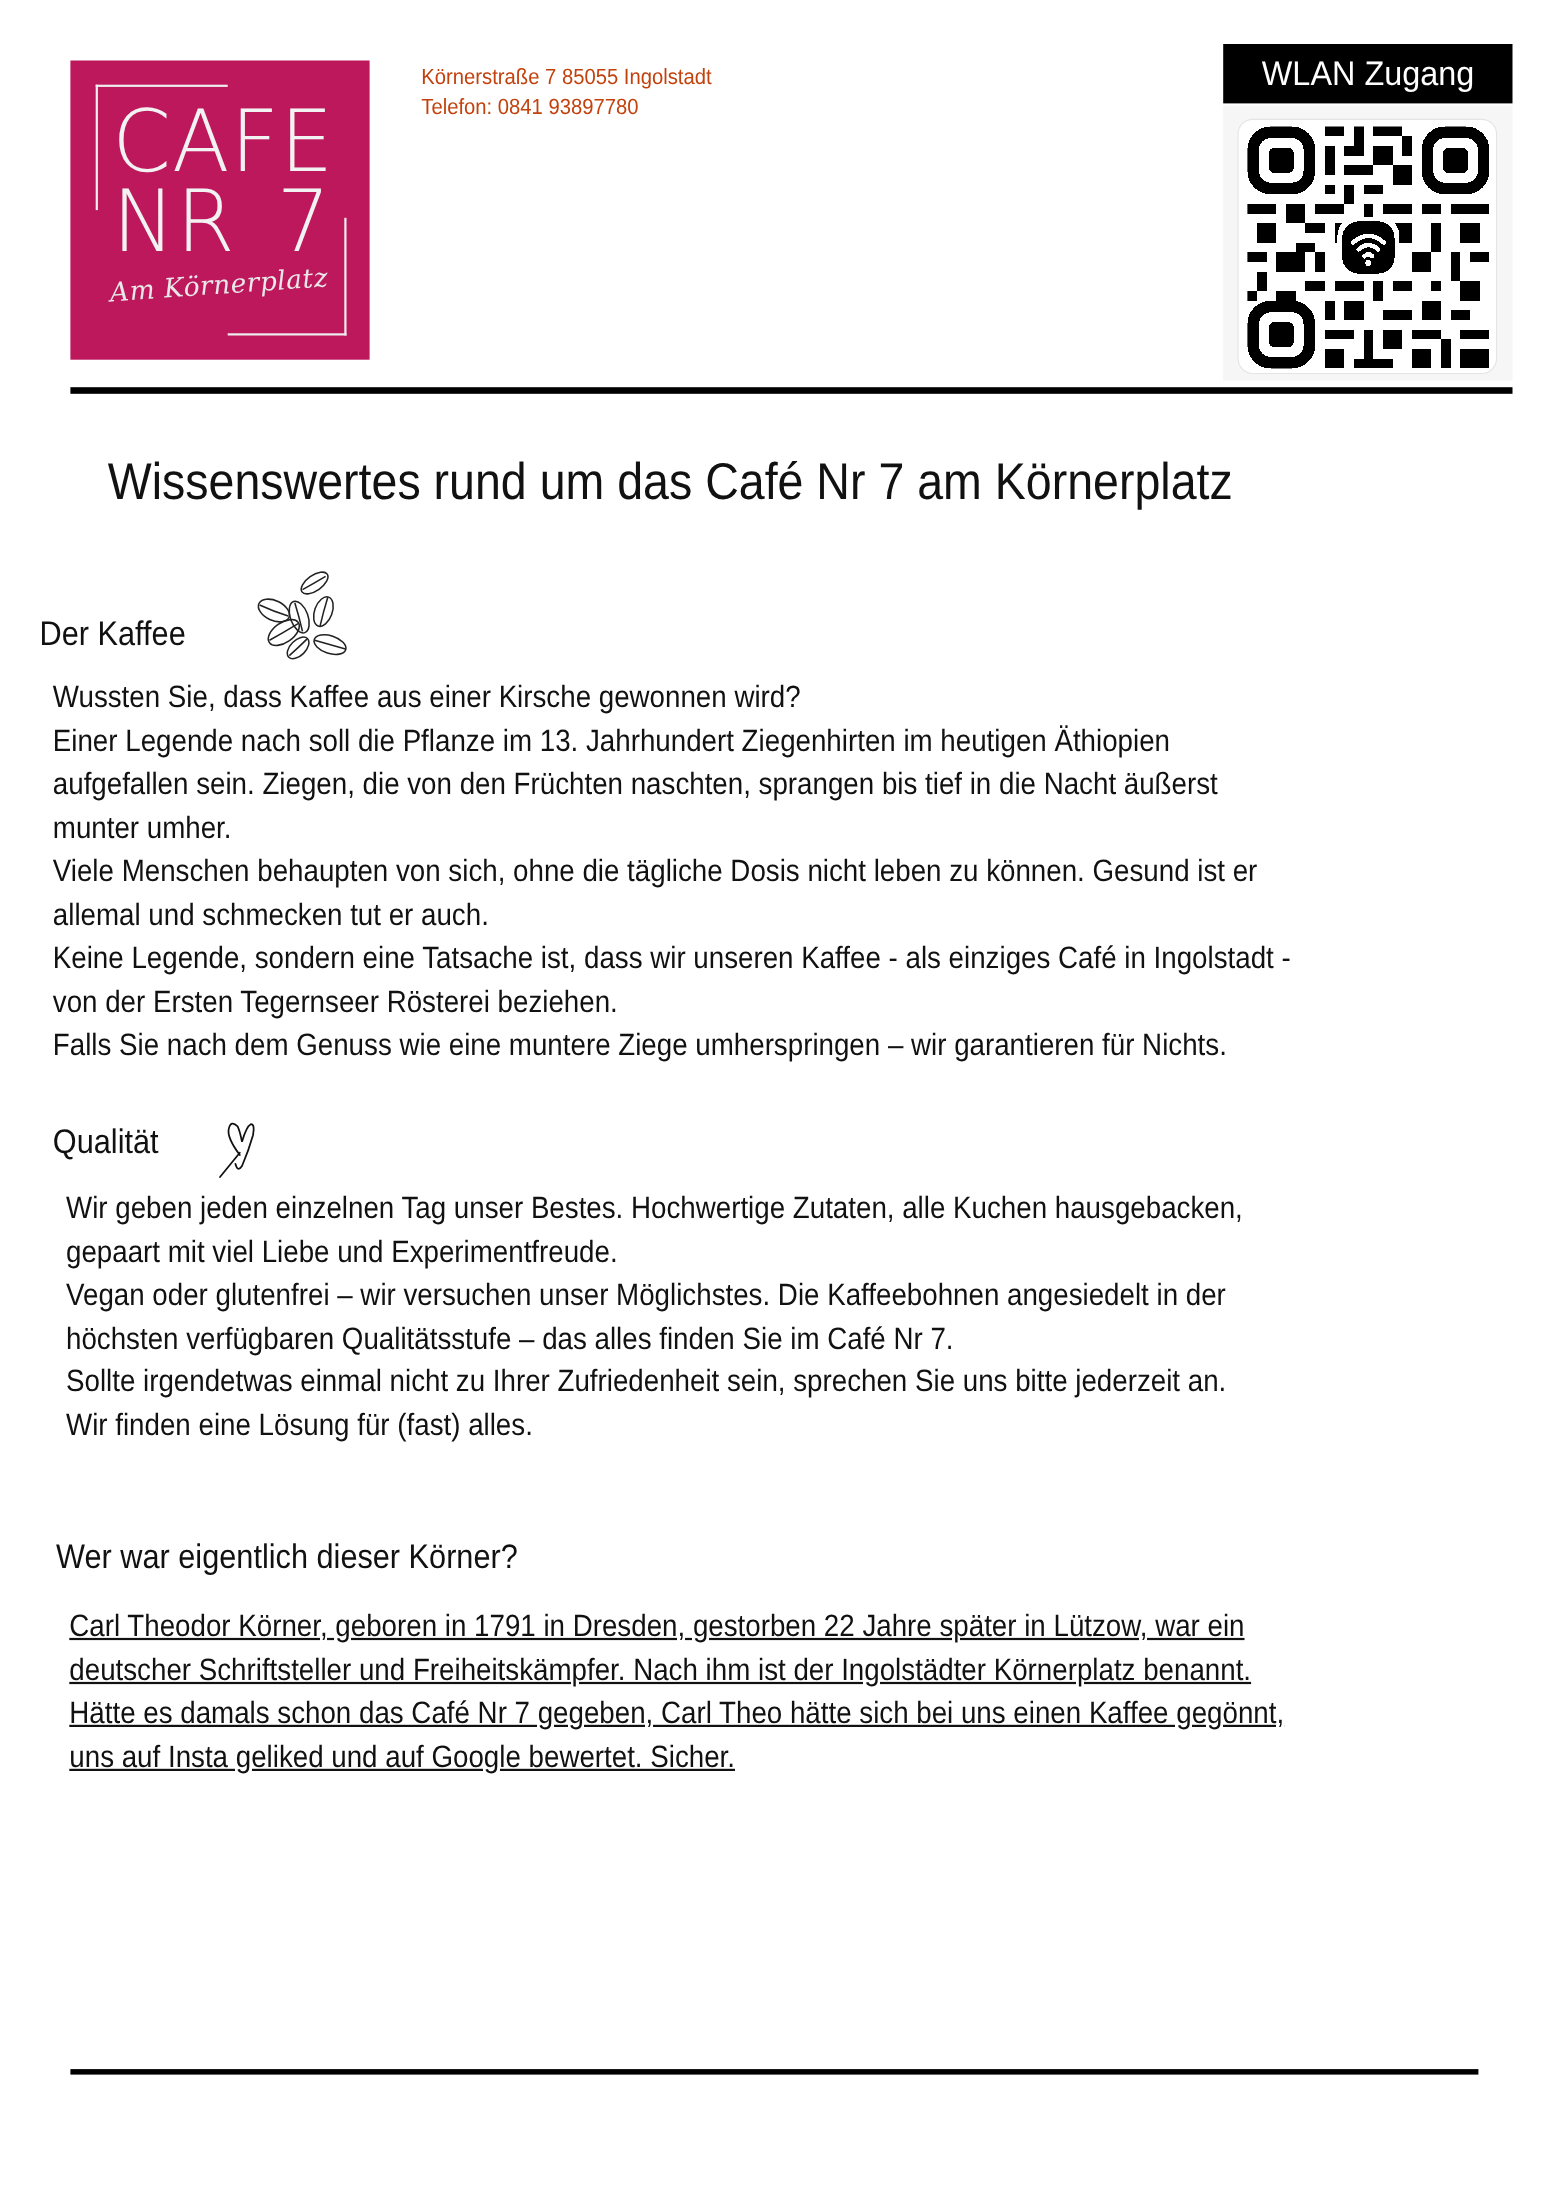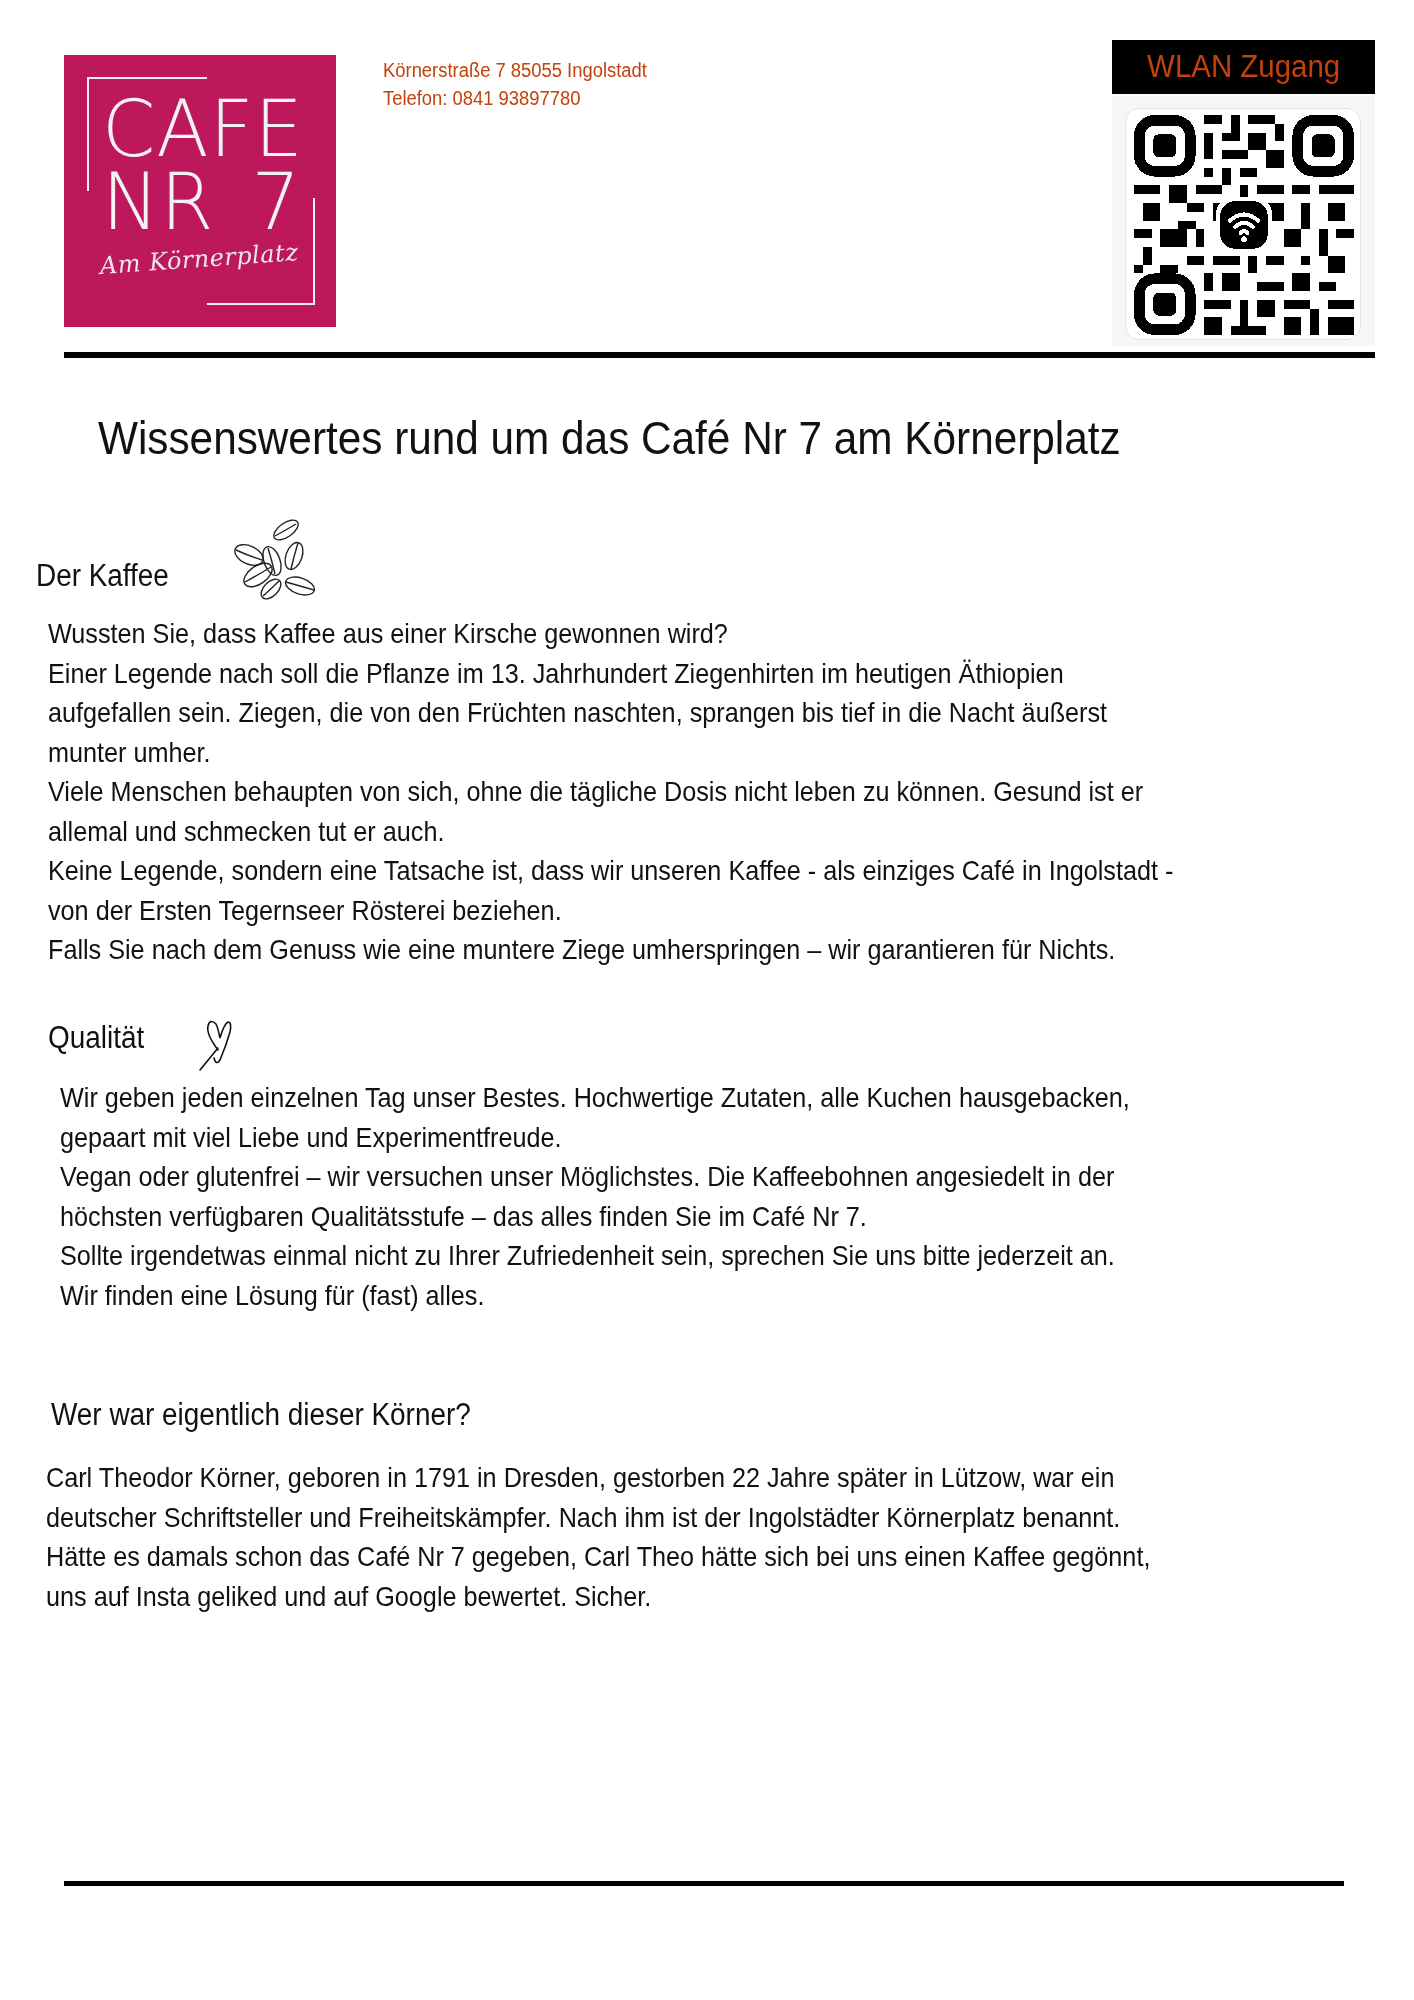--- a/index.html
+++ b/index.html
@@ -20,21 +20,21 @@
   .logo .l2 { top:108px; }
   .logo .l2 .seven { display:inline-block; margin-left:38px; }
   .logo .script { position:absolute; left:36px; top:197px; color:#e8e8e8; font-family:"DejaVu Serif", serif;
          font-style:italic; font-size:24px; letter-spacing:0.5px; transform:rotate(-4deg); transform-origin:0 50%; white-space:nowrap; }
 
   
   .addr { left:383px; top:56px; font-size:20px; line-height:28px; color:#c2410c; }
   .addr div { transform-origin:0 0; transform:scaleX(0.92); white-space:nowrap; }
 
   
-  .wlan-label { left:1112px; top:40px; width:263px; height:54px; background:#000; color:#c2410c;
+  .wlan-label { left:1112px; top:40px; width:263px; height:54px; background:#000; color:#ffffff;
          font-size:31px; line-height:54px; text-align:center; }
   .wlan-label span { display:inline-block; transform:scaleX(0.95); }
   .qr-wrap { left:1112px; top:96px; width:263px; height:250px; background:#f6f6f6; }
   .qr-card { position:absolute; left:13px; top:12px; width:236px; height:232px; background:#ffffff;
          border-radius:14px; border:1px solid #e4e4e4; box-sizing:border-box; }
   .qr-card svg { position:absolute; left:8px; top:6px; }
 
   
   .rule-top { left:64px; top:352px; width:1311px; height:6px; background:#000; }
   .rule-bottom { left:64px; top:1881px; width:1280px; height:5px; background:#000; }
@@ -192,20 +192,20 @@
 <div class="para" style="left:48px; top:1078px;">
   <div class="body-line cond">Wir geben jeden einzelnen Tag unser Bestes. Hochwertige Zutaten, alle Kuchen hausgebacken,</div>
   <div class="body-line cond">gepaart mit viel Liebe und Experimentfreude.</div>
   <div class="body-line cond">Vegan oder glutenfrei – wir versuchen unser Möglichstes. Die Kaffeebohnen angesiedelt in der</div>
   <div class="body-line cond">höchsten verfügbaren Qualitätsstufe – das alles finden Sie im Café Nr 7.</div>
   <div class="body-line cond">Sollte irgendetwas einmal nicht zu Ihrer Zufriedenheit sein, sprechen Sie uns bitte jederzeit an.</div>
   <div class="body-line cond">Wir finden eine Lösung für (fast) alles.</div>
 </div>
 
 <div class="abs heading cond" style="left:51px; top:1395px;">Wer war eigentlich dieser Körner?</div>
-<div class="para" style="left:34px; top:1458px;">
+<div class="para" style="left:51px; top:1458px;text-decoration:underline;">
   <div class="body-line cond">Carl Theodor Körner, geboren in 1791 in Dresden, gestorben 22 Jahre später in Lützow, war ein</div>
   <div class="body-line cond">deutscher Schriftsteller und Freiheitskämpfer. Nach ihm ist der Ingolstädter Körnerplatz benannt.</div>
   <div class="body-line cond">Hätte es damals schon das Café Nr 7 gegeben, Carl Theo hätte sich bei uns einen Kaffee gegönnt,</div>
   <div class="body-line cond">uns auf Insta geliked und auf Google bewertet. Sicher.</div>
 </div>
 
 <div class="abs rule-bottom"></div>
 
 </body></html>

